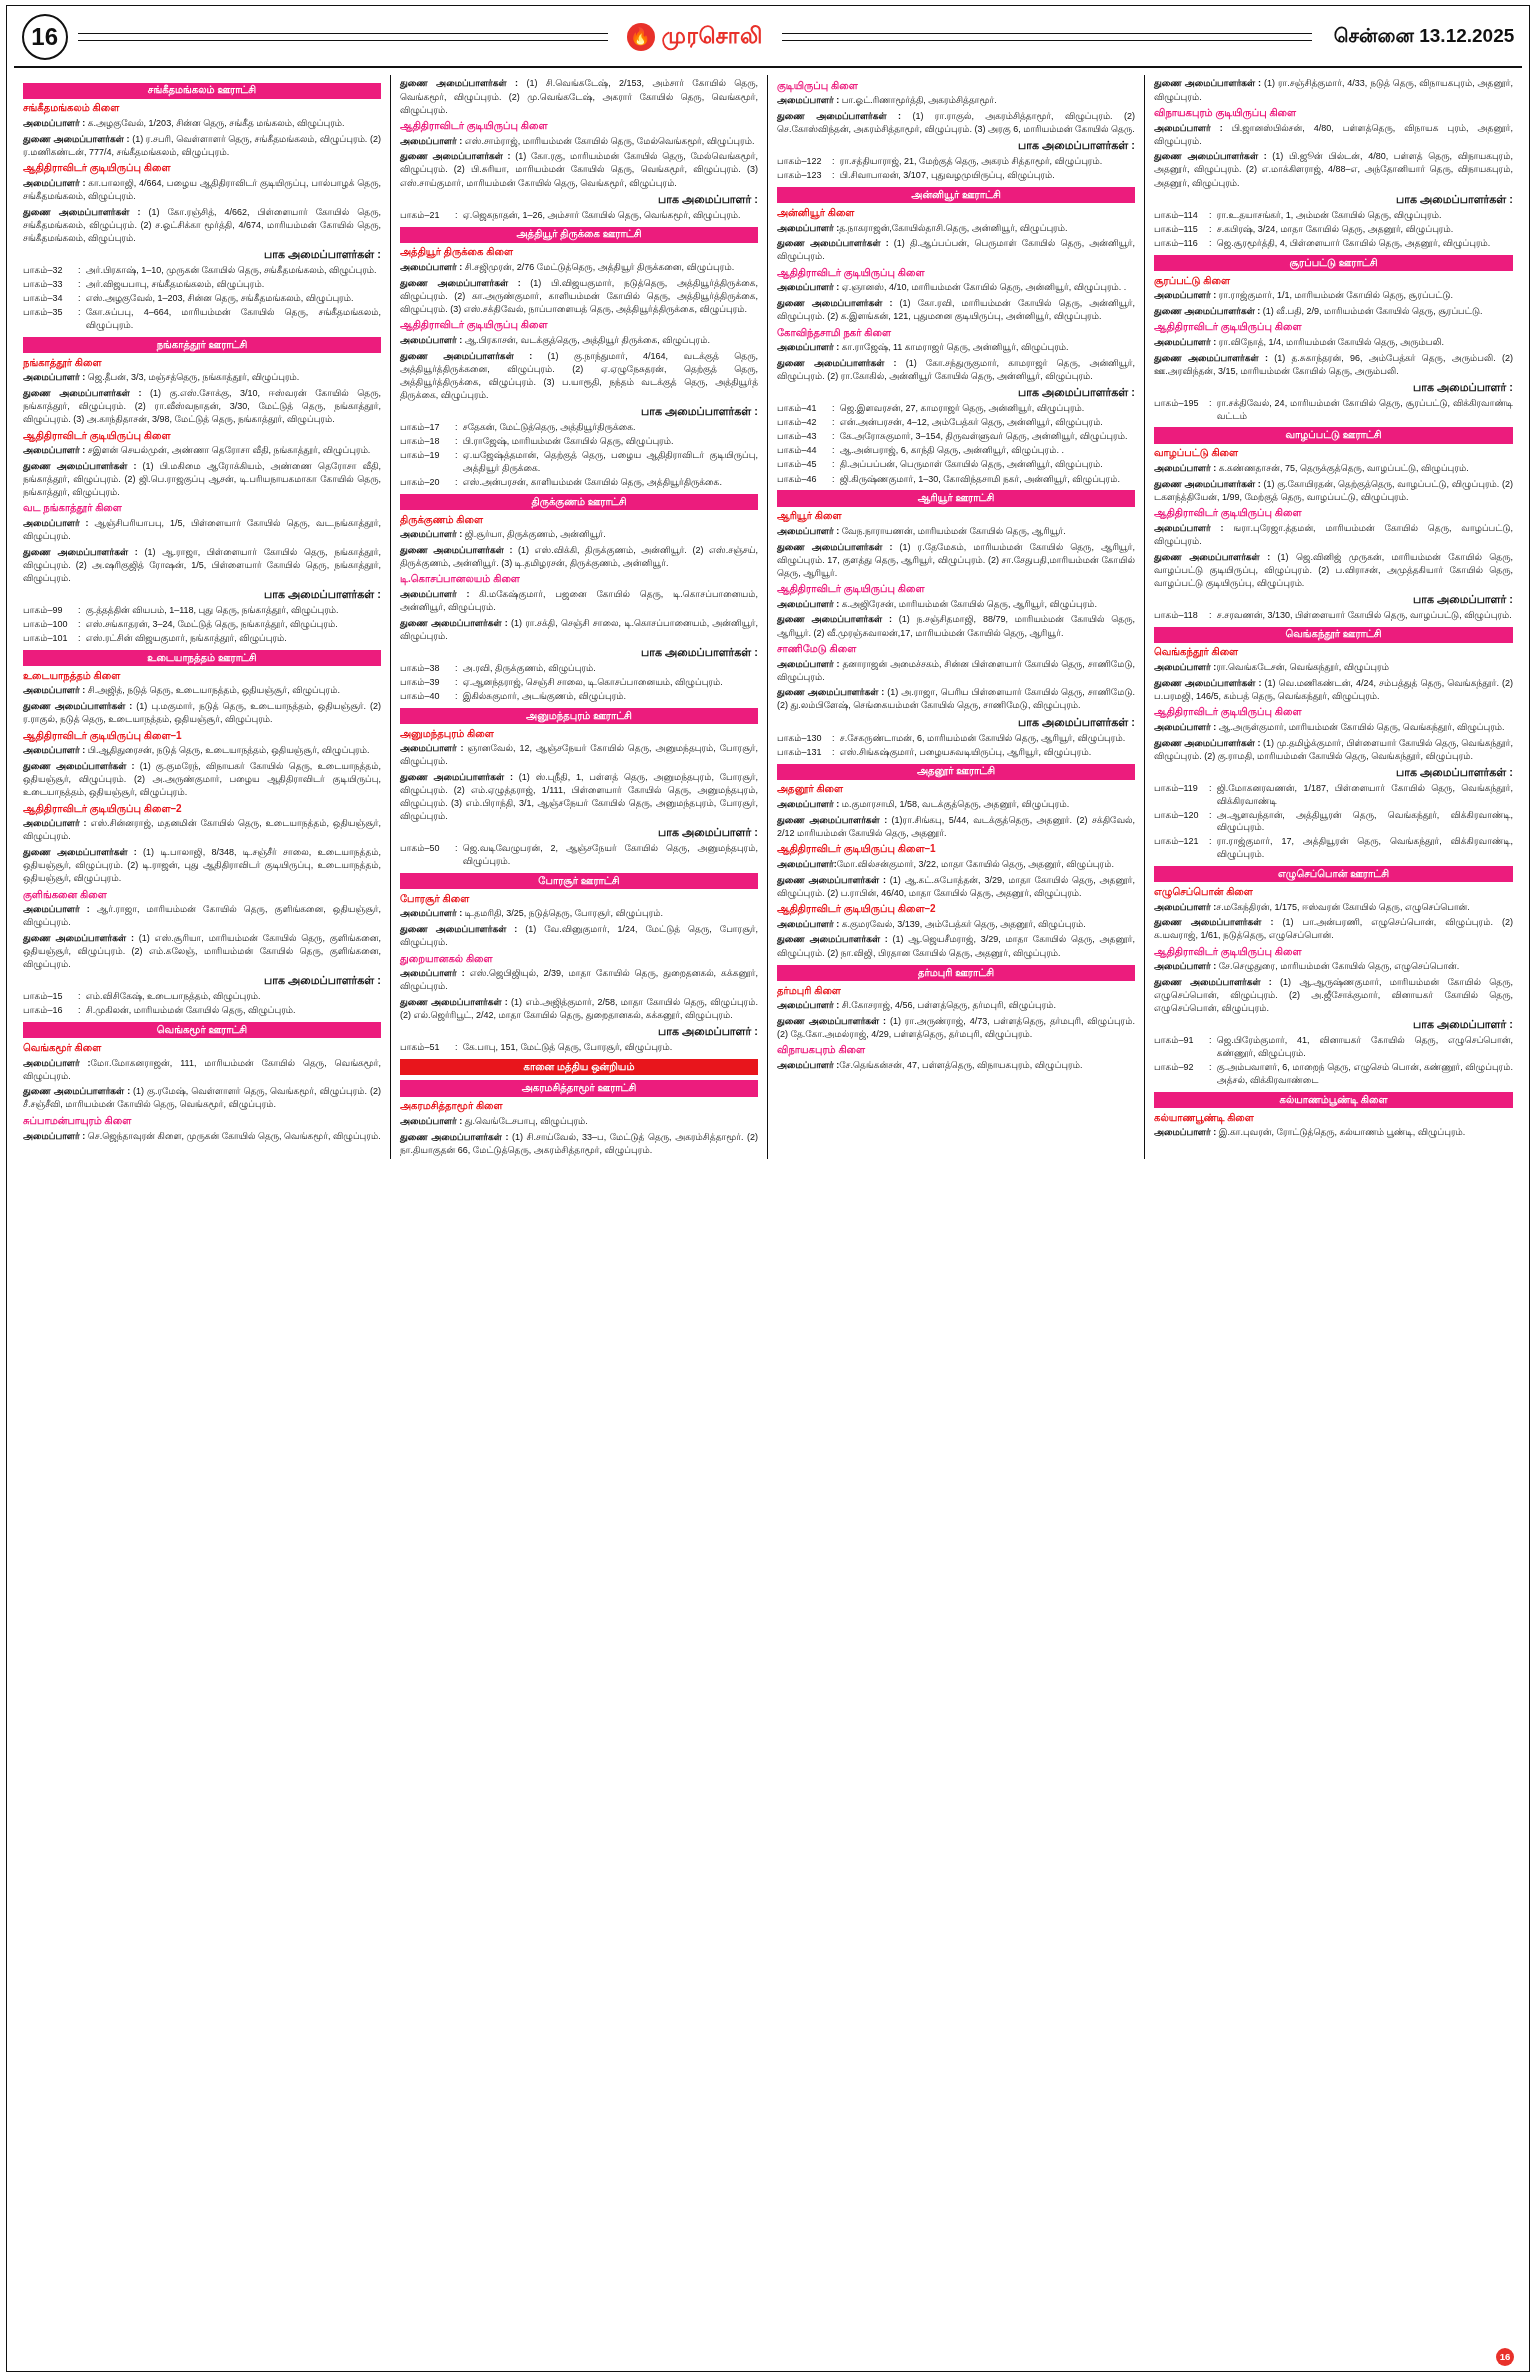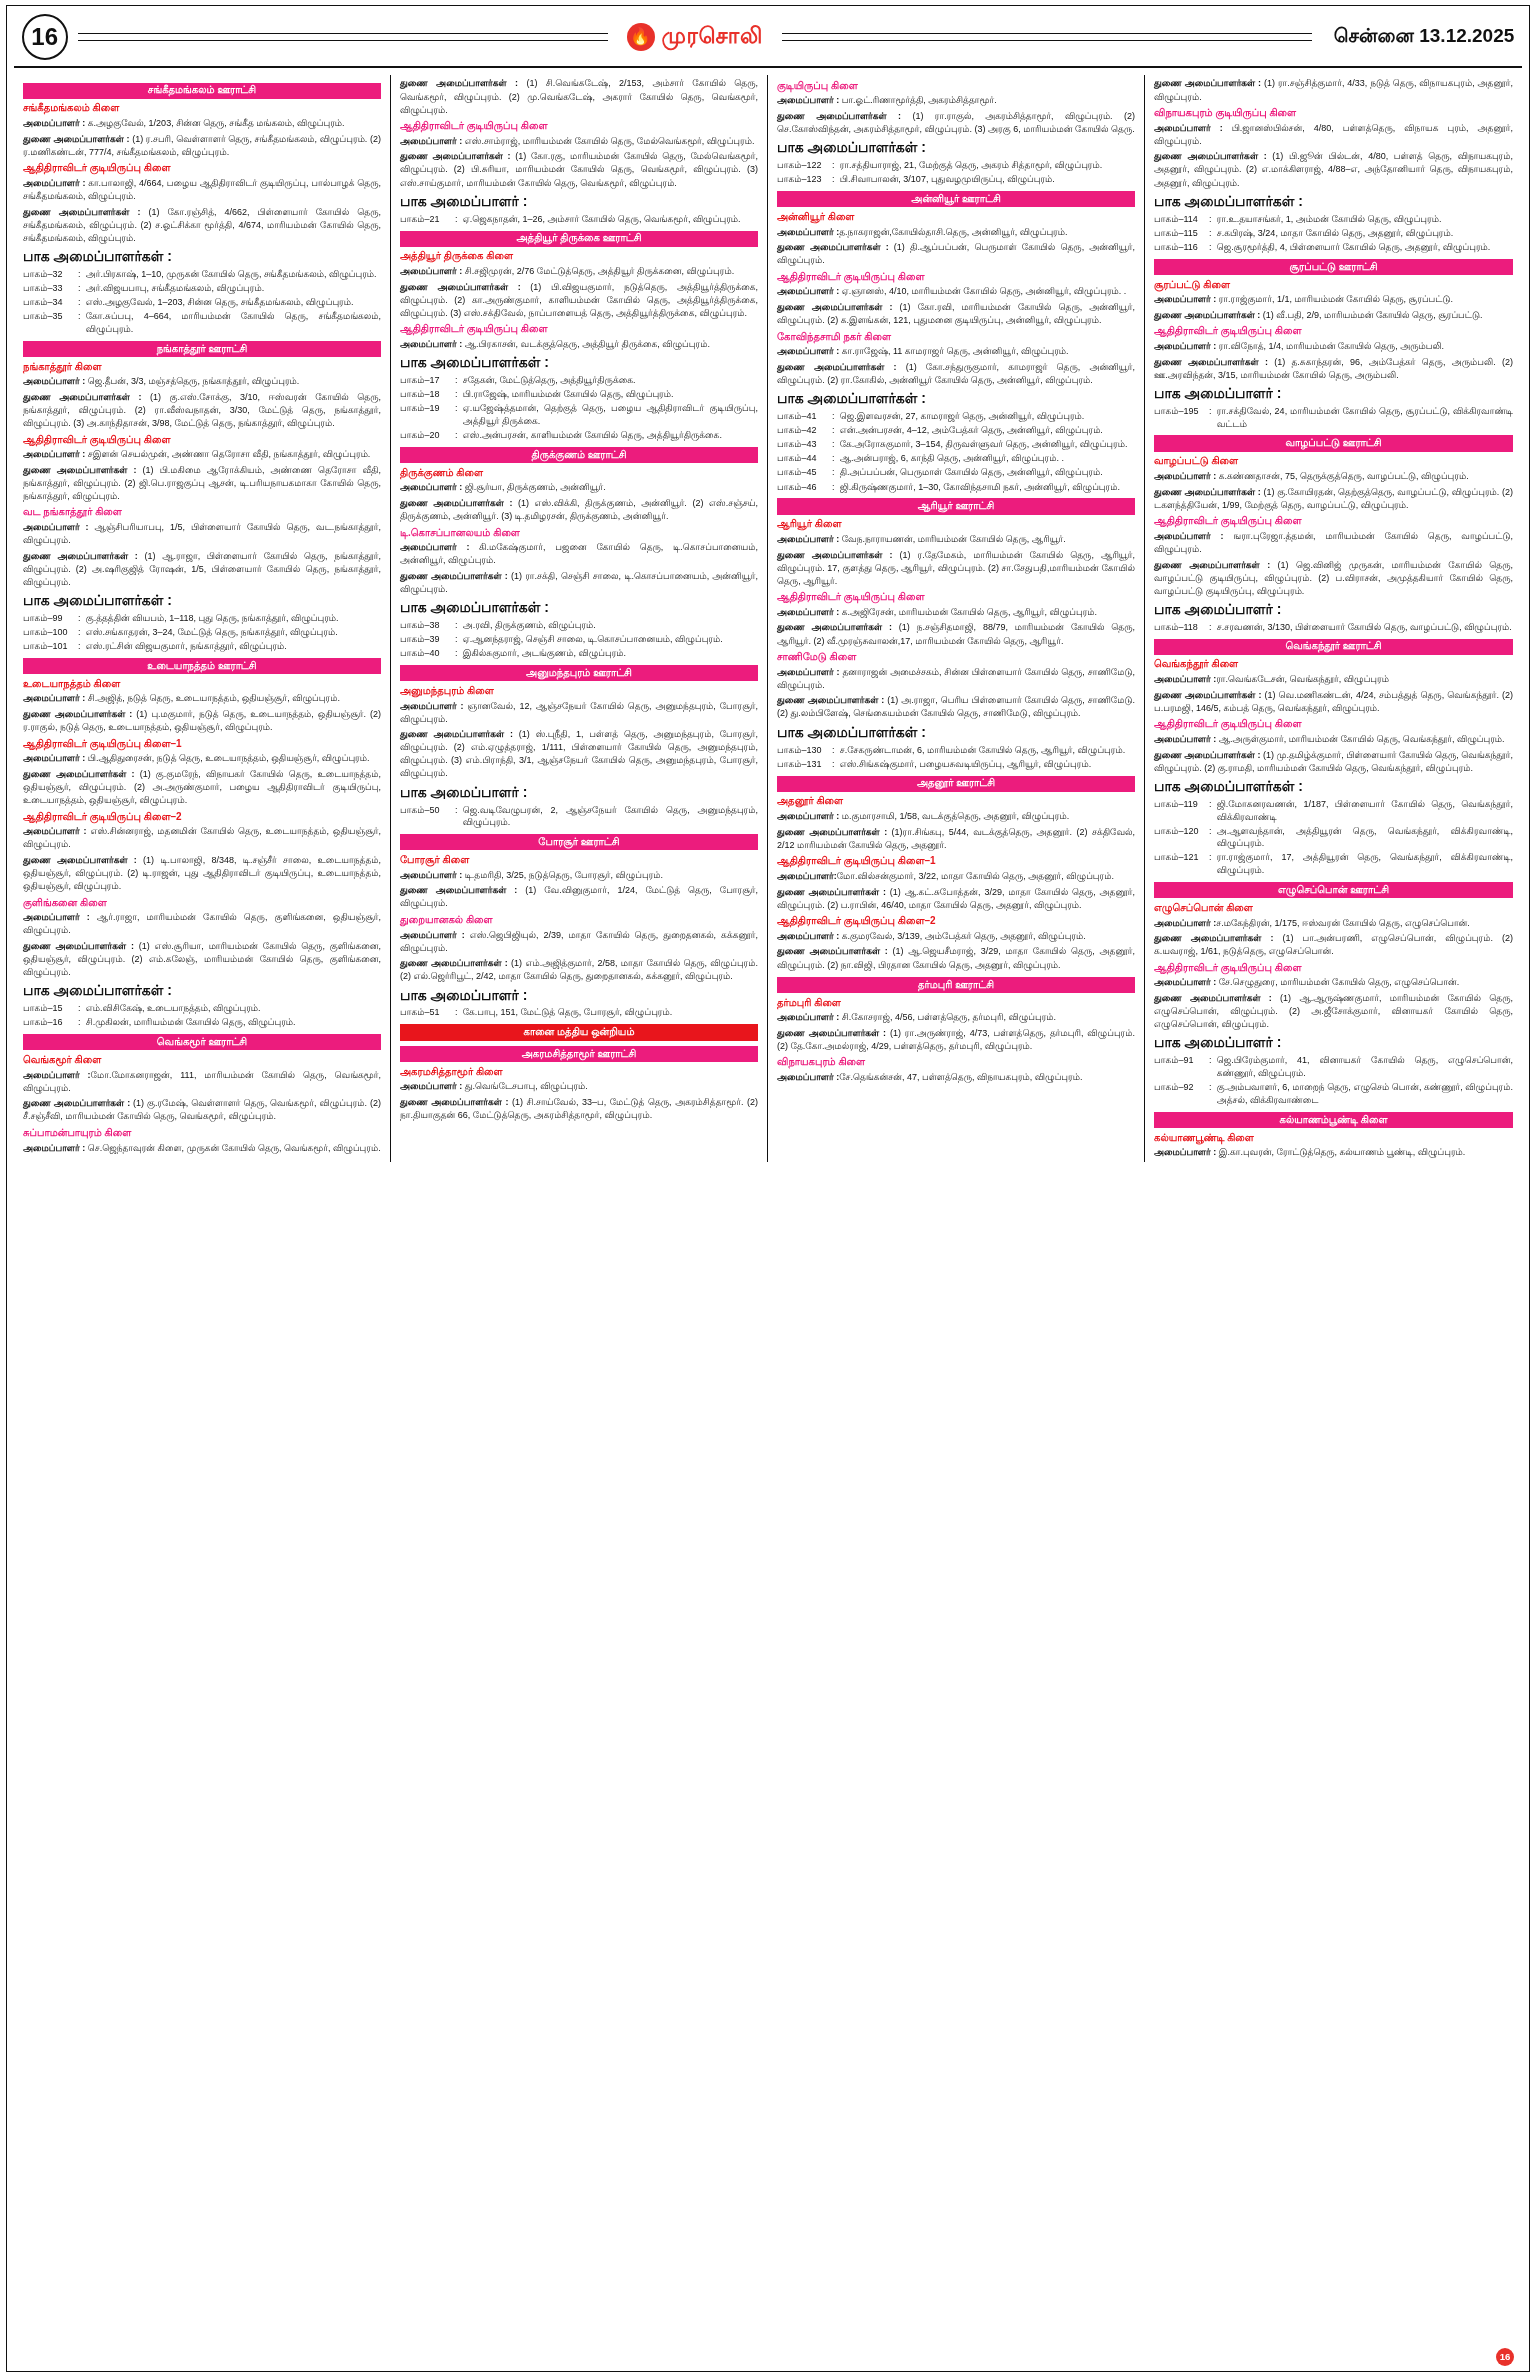--- a/index.html
+++ b/index.html
@@ -94,23 +94,23 @@
   .sub-title.pink{color:#ec1c7d;}
   p.line{
     font-size:9px;
     line-height:1.45;
     margin:0 0 2.6px 0;
     text-align:justify;
     text-justify:inter-word;
   }
   p.line b{font-weight:bold;}
   .centerlab{
-    font-size:14px;
+    font-size:11px;
     font-weight:bold;
-    text-align:left;
+    text-align:right;
     margin:3.2px 0 1.9px 0;
   }
   .rows{margin:0 0 3.2px 0;}
   .row{
     display:flex;
     font-size:9px;
     line-height:1.42;
     margin-bottom:1.3px;
   }
   .row .k{
@@ -256,20 +256,21 @@
             <span class="sep">:</span>
             <span class="v">ஏ.ஜெகநாதன், 1–26, அம்சார் கோயில் தெரு, வெங்கமூர், விழுப்புரம்.</span>
           </div>
         </div>
         <div class="ward-band">அத்தியூர் திருக்கை ஊராட்சி</div>
         <div class="sub-title">அத்தியூர் திருக்கை கிளை</div>
         <p class="line"><b>அமைப்பாளர் :</b> சி.சஜிமுரன், 2/76 மேட்டுத்தெரு, அத்தியூர் திருக்கனை, விழுப்புரம்.</p>
         <p class="line"><b>துணை அமைப்பாளர்கள் :</b> (1) பி.விஜயகுமார், நடுத்தெரு, அத்தியூர்த்திருக்கை, விழுப்புரம். (2) கா.அருண்குமார், காளியம்மன் கோயில் தெரு, அத்தியூர்த்திருக்கை, விழுப்புரம். (3) எஸ்.சக்திவேல், நாப்பாளையத் தெரு, அத்தியூர்த்திருக்கை, விழுப்புரம்.</p>
         <div class="sub-title pink">ஆதிதிராவிடர் குடியிருப்பு கிளை</div>
         <p class="line"><b>அமைப்பாளர் :</b> ஆ.பிரகாசன், வடக்குத்தெரு, அத்தியூர் திருக்கை, விழுப்புரம்.</p>
+        <p class="line"><b>துணை அமைப்பாளர்கள் :</b> (1) கு.நாந்துமார், 4/164, வடக்குத் தெரு, அத்தியூர்த்திருக்கனை, விழுப்புரம். (2) ஏ.ஏழுநேசுதரன், தெற்குத் தெரு, அத்தியூர்த்திருக்கை, விழுப்புரம். (3) ப.யாரூதி, நந்தம் வடக்குத் தெரு, அத்தியூர்த் திருக்கை, விழுப்புரம்.</p>
         <div class="centerlab">பாக அமைப்பாளர்கள் :</div>
         <div class="rows">
           <div class="row">
             <span class="k">பாகம்–17</span>
             <span class="sep">:</span>
             <span class="v">சதேகன், மேட்டுத்தெரு, அத்தியூர்திருக்கை.</span>
           </div>
           <div class="row">
             <span class="k">பாகம்–18</span>
             <span class="sep">:</span>

